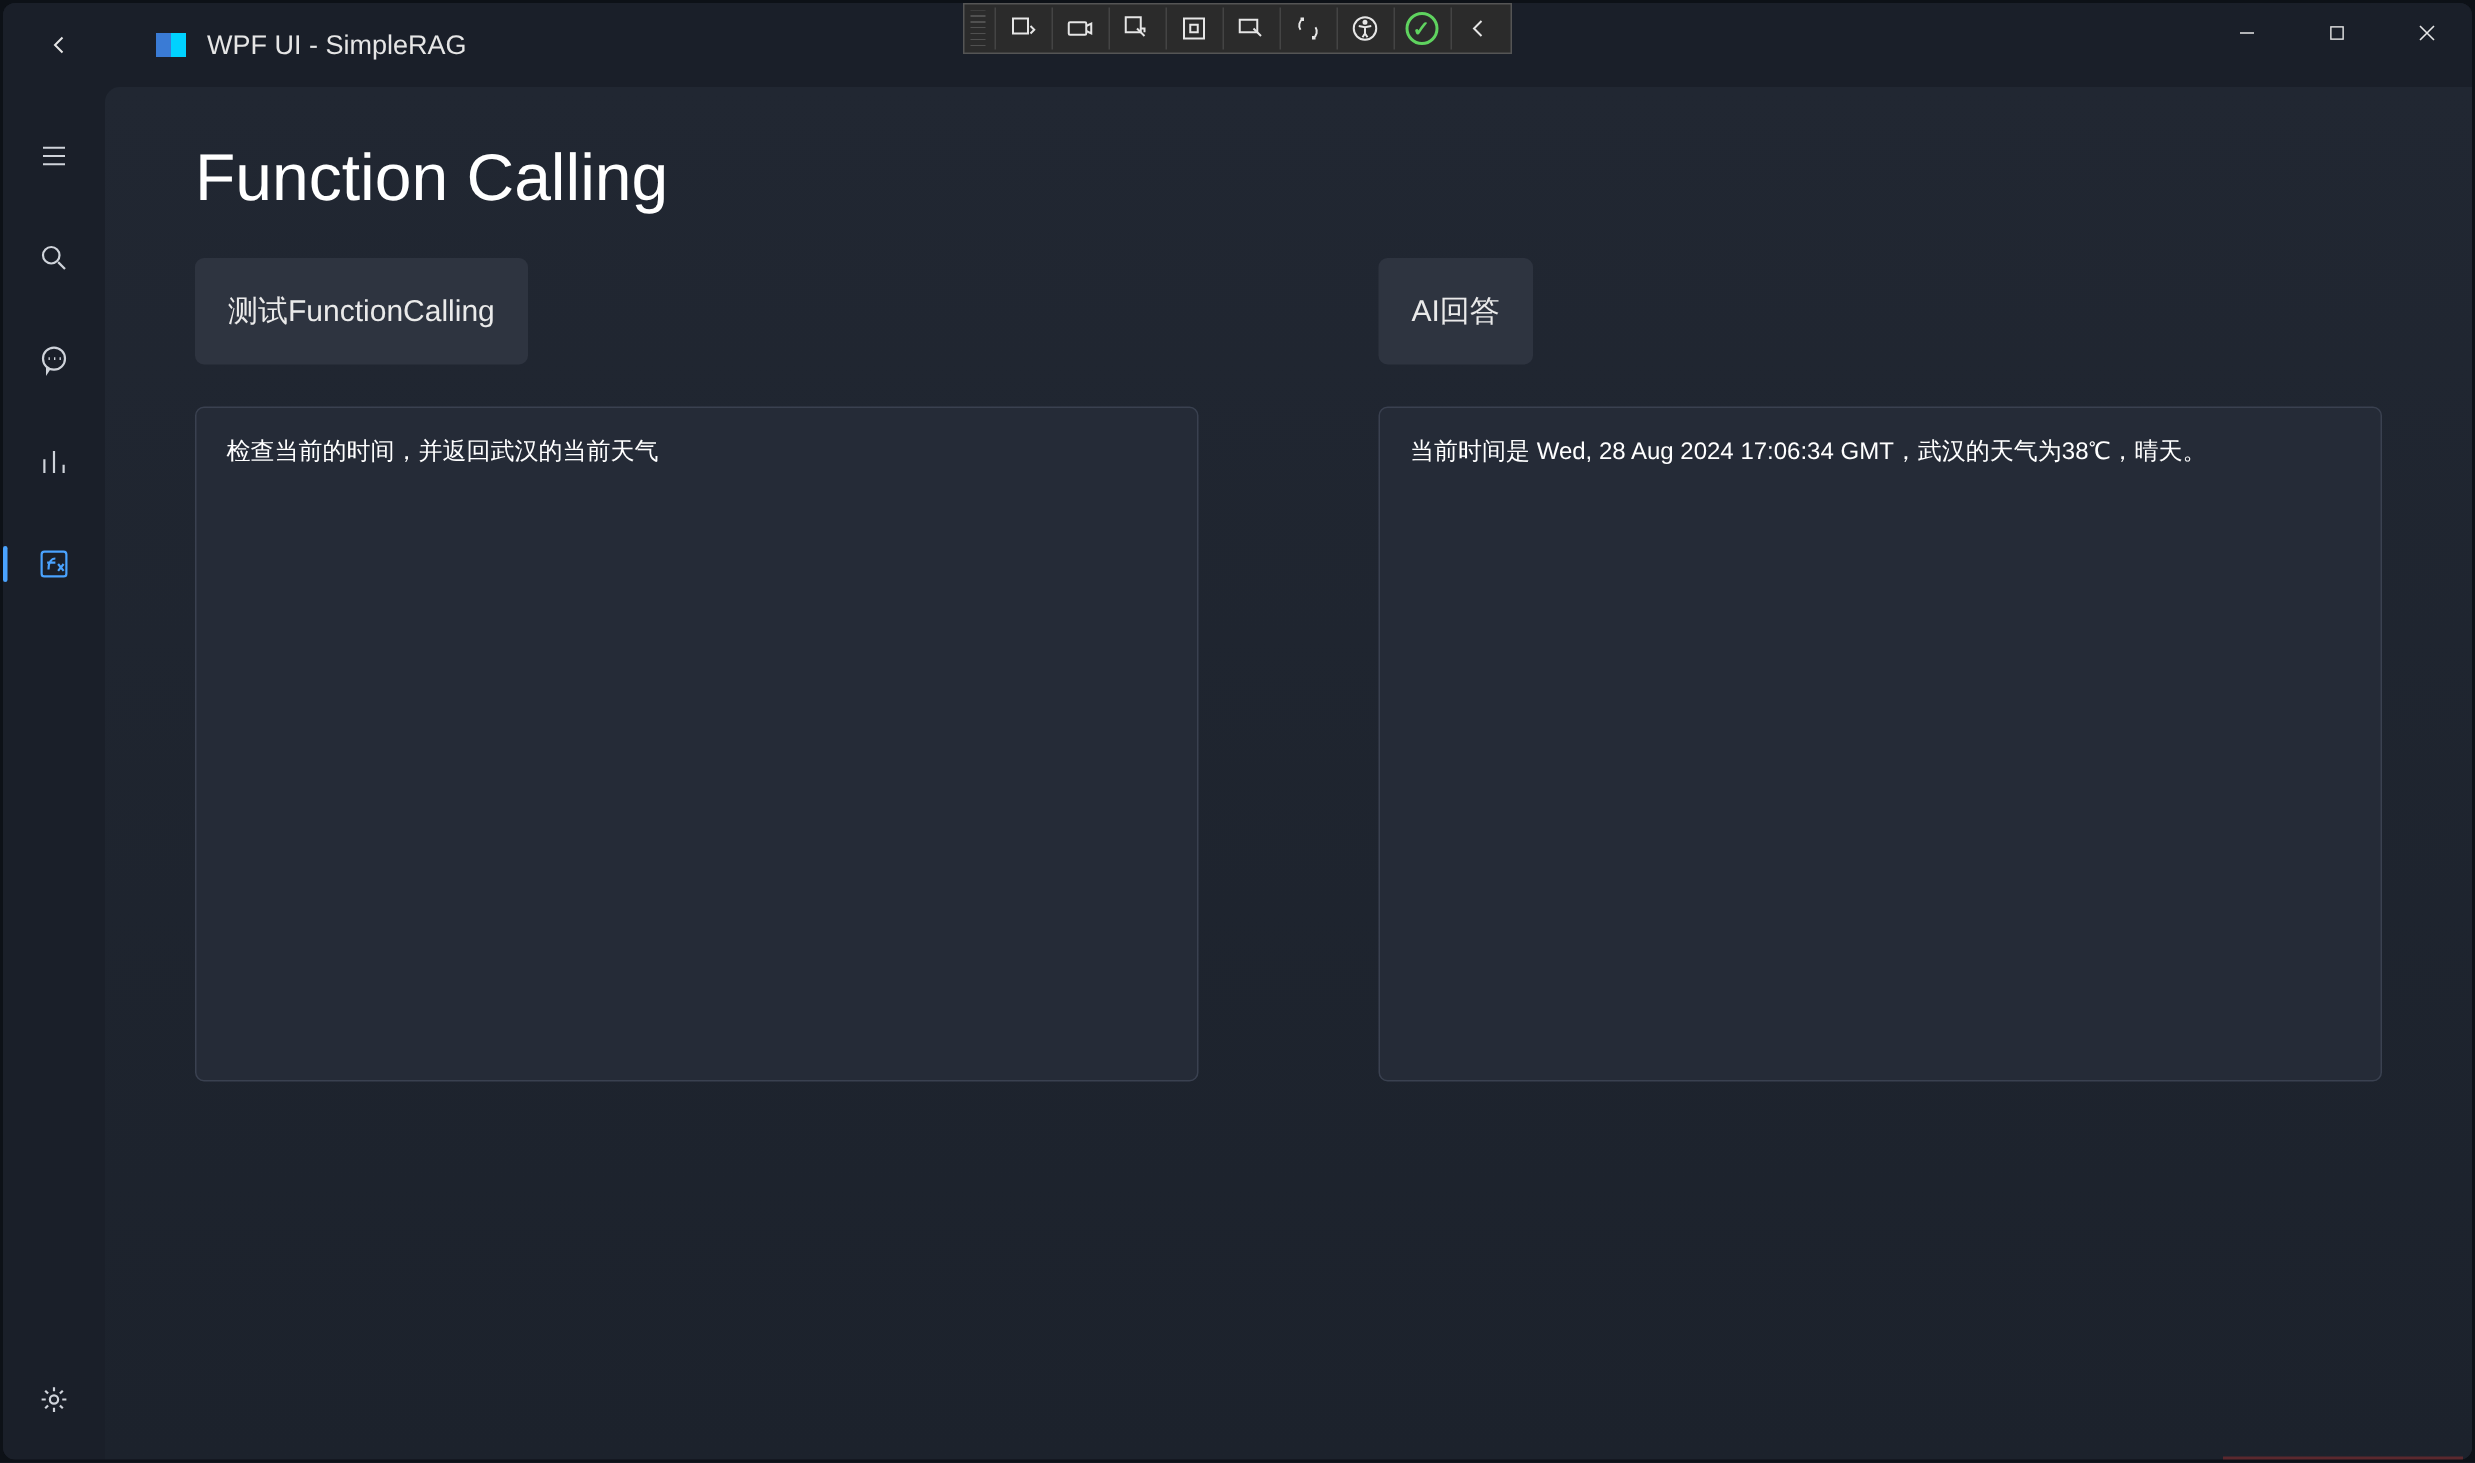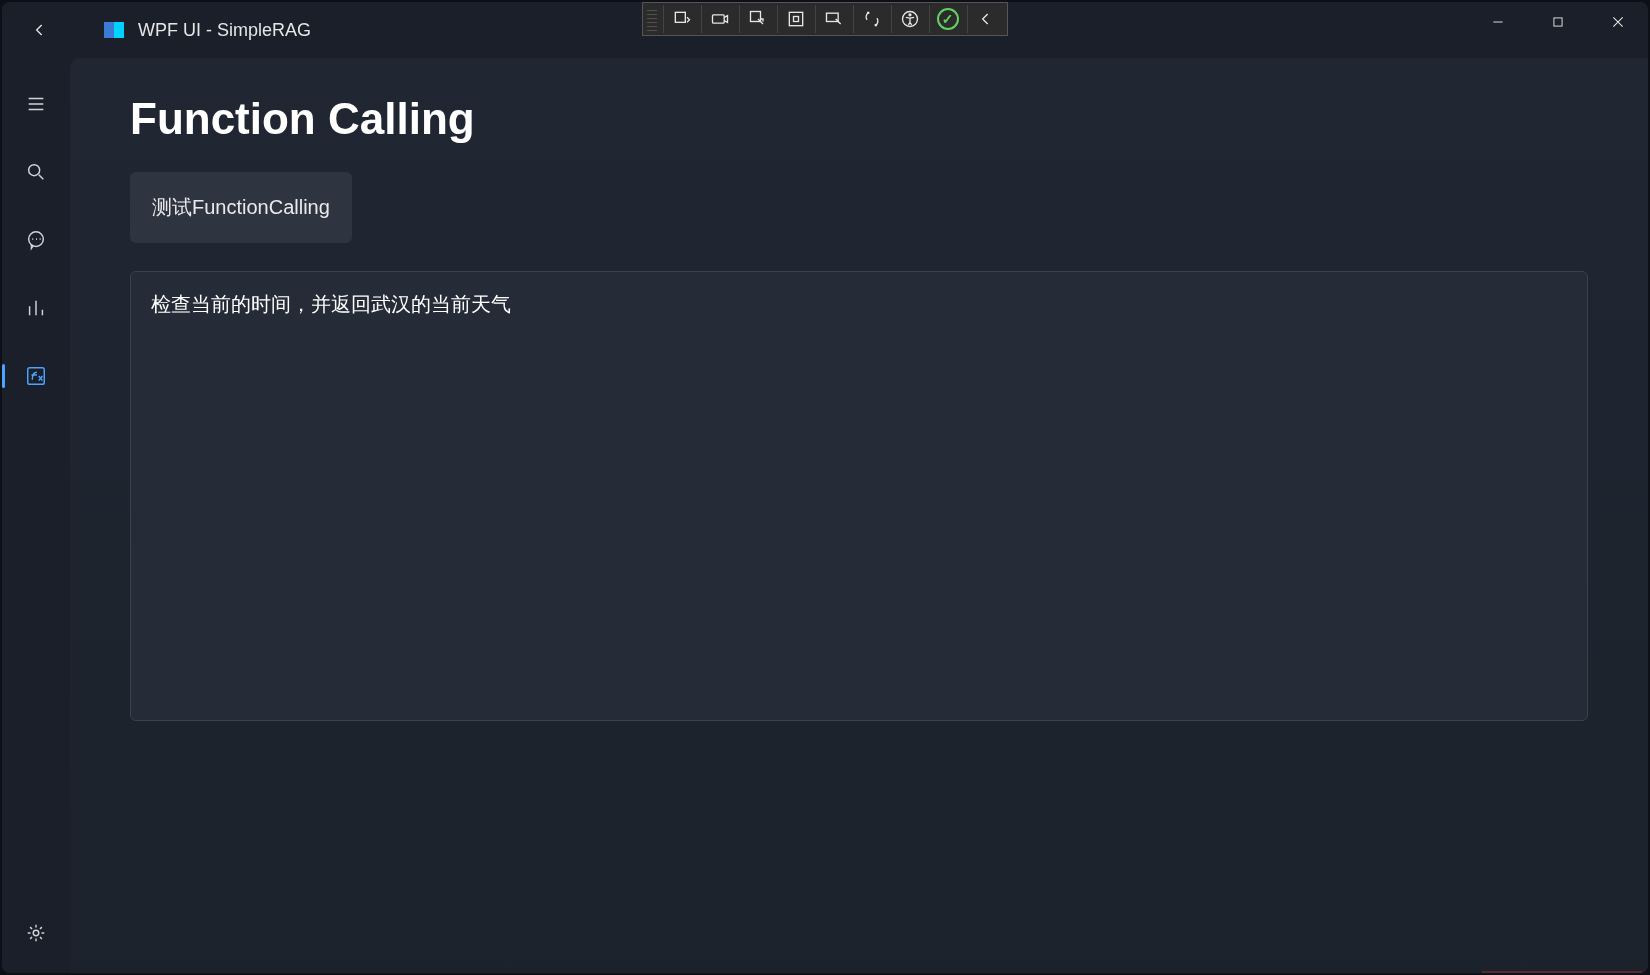--- a/index.html
+++ b/index.html
@@ -148,21 +148,21 @@
 }
 .content {
   flex: 1;
   background: linear-gradient(180deg,#212732 0%,#1c222c 100%);
   border-radius: 10px 0 0 0;
   padding: 36px 60px;
   overflow: auto;
 }
 .page-title {
   font-size: 44px;
-  font-weight: 700;
+  font-weight: 400;
   color: #fff;
   margin-bottom: 28px;
 }
 .two-col {
   display: flex;
   gap: 120px;
 }
 .col { flex: 1; display: flex; flex-direction: column; }
 .pill-btn {
   align-self: flex-start;
@@ -174,26 +174,25 @@
   border-radius: 6px;
   cursor: pointer;
   margin-bottom: 28px;
 }
 .textpanel {
   background: #252b37;
   border: 1px solid #3a4150;
   border-radius: 6px;
   min-height: 450px;
   padding: 18px 20px;
-  font-size: 20px;
+  font-size: 16px;
   line-height: 1.55;
   color: #fff;
   text-align: justify;
   white-space: pre-wrap;
-  font-family: Liberation Mono, monospace;
 }
 svg { stroke: currentColor; fill: none; stroke-width: 1.6; }
 
 .taskbar-strip {
   position: absolute;
   right: 8px;
   bottom: 2px;
   height: 2px;
   width: 160px;
   background: #b33;
@@ -331,20 +330,24 @@
     <div class="content">
       <h1 class="page-title">Function Calling</h1>
 
       <div class="two-col">
 
         <div class="col">
           <button class="pill-btn">测试FunctionCalling</button>
           <div class="textpanel">检查当前的时间，并返回武汉的当前天气</div>
         </div>
 
+        <div class="col">
+          <button class="pill-btn">AI回答</button>
+          <div class="textpanel">当前时间是 Wed, 28 Aug 2024 17:06:34 GMT，武汉的天气为38℃，晴天。</div>
+        </div>
 
       </div>
     </div>
 
   </div>
 </div>
 
 <div class="taskbar-strip"></div>
 
 </body></html>

